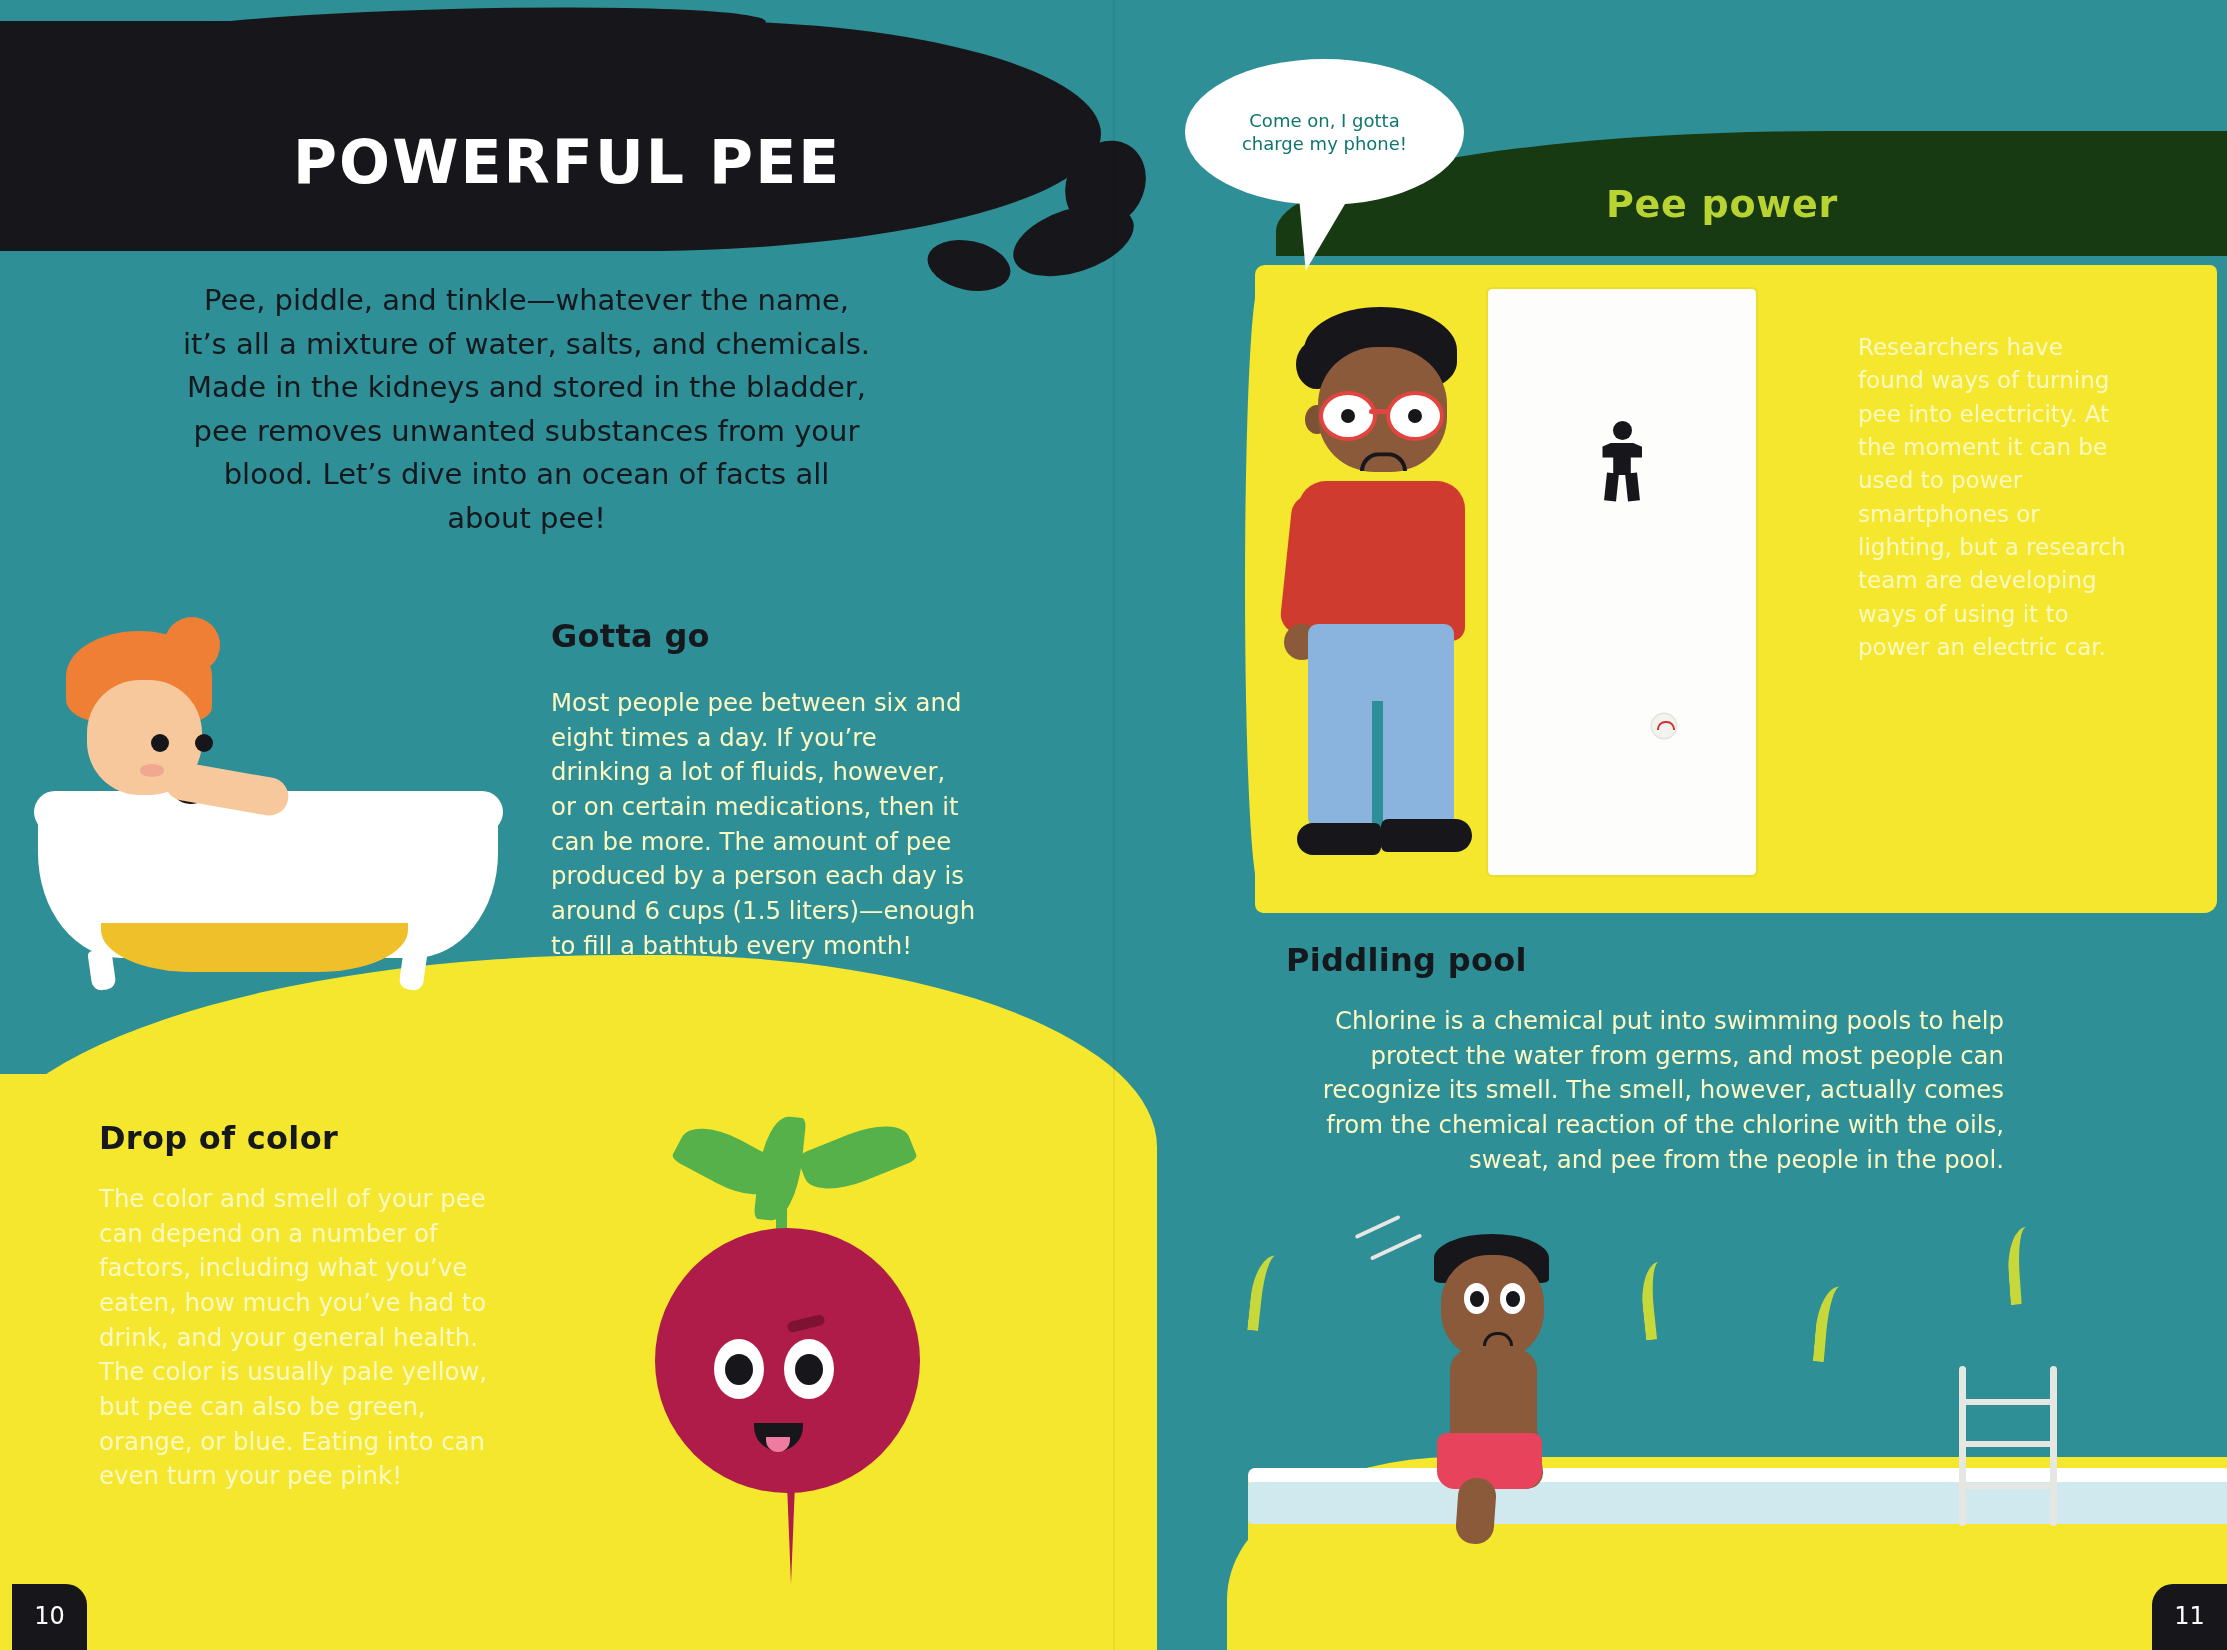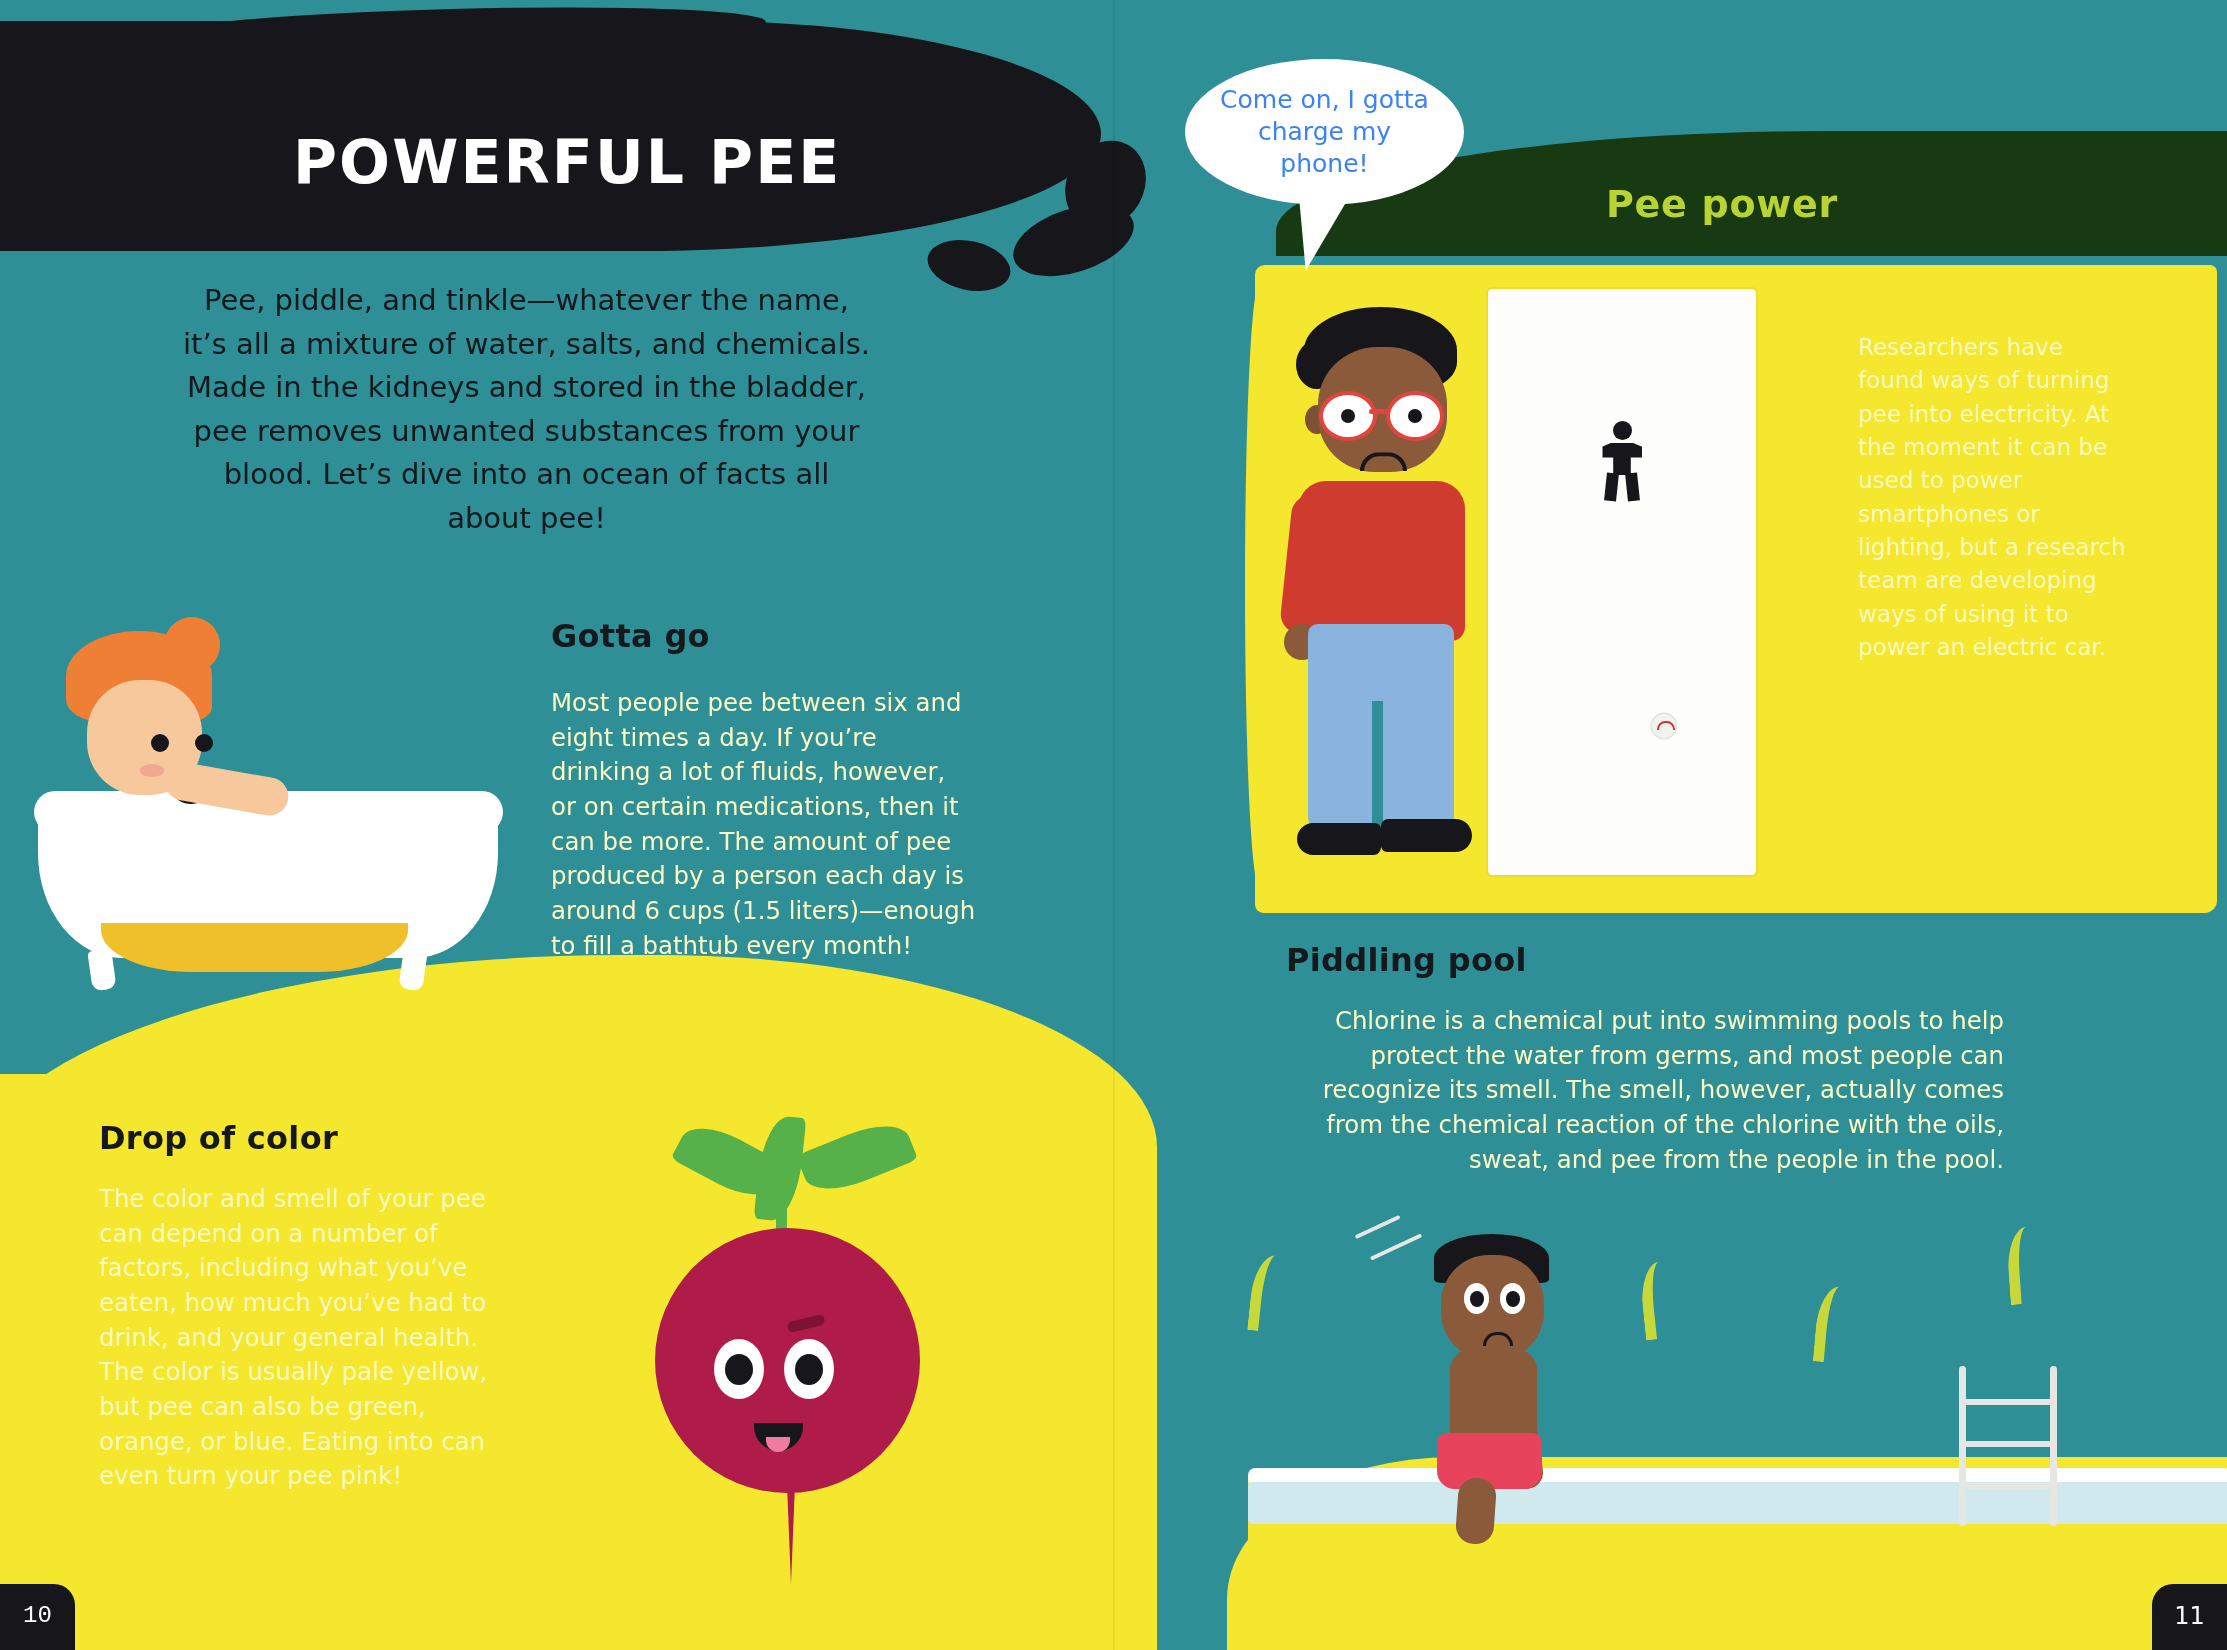--- a/index.html
+++ b/index.html
@@ -92,21 +92,21 @@
   #res-body{left:1858px;top:331px;width:272px;font-size:23px;line-height:1.45;}
 
   
   .bubble{
     position:absolute;left:1185px;top:59px;width:279px;height:146px;
     background:#fff;border-radius:50%;
     display:flex;align-items:center;justify-content:center;
     text-align:center;z-index:8;
   }
   .bubble span{
-    color:#3b82f6;font-size:25px;line-height:1.28;display:block;width:209px;
+    color:#0f766e;font-size:18px;line-height:1.28;display:block;width:209px;
   }
   .bubble-tail{
     position:absolute;left:1293px;top:195px;width:0;height:0;
     border-left:18px solid transparent;border-right:32px solid transparent;
     border-top:77px solid #fff;z-index:8;
     transform:rotate(8deg);
   }
 
   
   .door{
@@ -241,21 +241,21 @@
   .sq2{left:1642px;top:1262px;transform:rotate(-6deg);}
   .sq3{left:1816px;top:1286px;transform:rotate(5deg);}
   .sq4{left:2008px;top:1227px;transform:rotate(-4deg);}
 
   
   .pagenum{
     position:absolute;bottom:0;width:75px;height:67px;background:#17171b;
     color:#fff;font-size:24px;display:flex;align-items:flex-start;justify-content:center;
     padding-top:18px;box-sizing:border-box;z-index:20;
   }
-  .pagenum.left{left:0;border-radius:0 21px 0 0;font-family:Liberation Mono, monospace;}
+  .pagenum.left{left:12px;border-radius:0 21px 0 0;}
   .pagenum.right{right:0;border-radius:21px 0 0 0;}
 
   .spine{position:absolute;left:1113px;top:0;width:2.1px;height:1651px;background:rgba(0,0,0,.05);}
 </style>
 </head>
 <body>
 
 <div class="page">
 
   <div class="yellow-left"></div>

